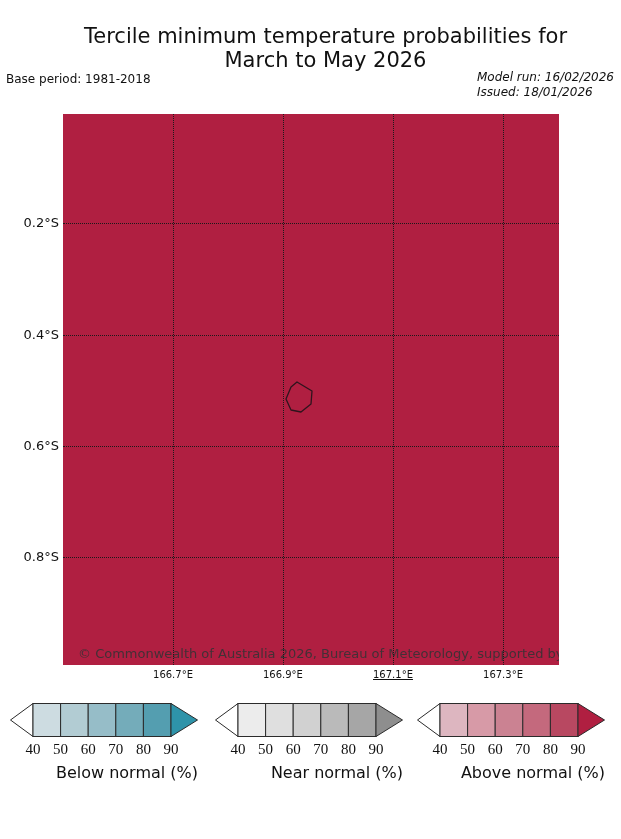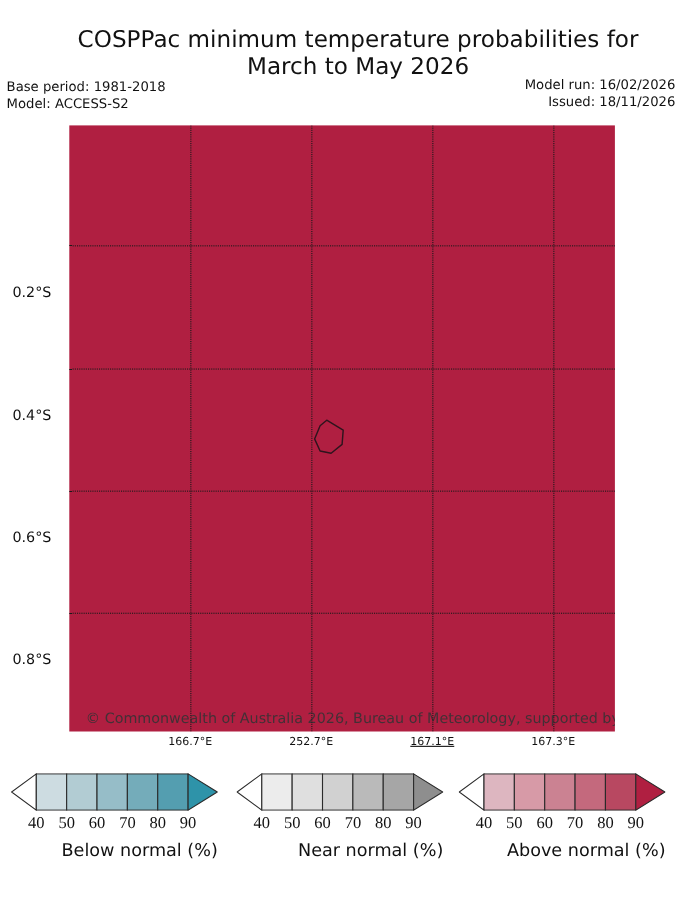--- a/index.html
+++ b/index.html
@@ -3,70 +3,69 @@
 <meta charset="utf-8">
 <style>
   html,body{margin:0;padding:0;background:#ffffff;}
   .figure{
     position:relative;width:621px;height:839px;background:#ffffff;
     font-family:"DejaVu Sans", sans-serif;color:#111;overflow:hidden;
   }
   .title{position:absolute;left:30px;top:24px;width:591px;text-align:center;
     font-size:21px;line-height:24px;color:#111;}
   .meta-left{position:absolute;left:6px;top:72px;font-size:12px;line-height:14.5px;color:#111;}
-  .meta-right{position:absolute;right:7px;top:70px;font-size:12px;line-height:14.5px;color:#111;text-align:right;}
+  .meta-right{position:absolute;right:7px;top:70px;font-size:12px;line-height:14.5px;color:#111;font-style:italic;}
   .map-plot{position:absolute;left:63px;top:114px;width:496px;height:551px;overflow:hidden;}
   .grid-v{position:absolute;top:0;bottom:0;width:0;border-left:1px dotted #1a1a1a;}
   .grid-h{position:absolute;left:0;right:0;height:0;border-top:1px dotted #1a1a1a;}
   .island-svg{position:absolute;left:0;top:0;}
   .copyright{position:absolute;left:15px;bottom:4px;white-space:nowrap;
     font-size:13px;color:#433036;}
   .x-tick{position:absolute;top:669px;transform:translateX(-50%);font-size:10px;color:#111;white-space:nowrap;}
-  .y-tick{position:absolute;right:562px;width:60px;text-align:center;font-size:13px;color:#111;
-    height:16px;line-height:16px;white-space:nowrap;margin-top:44px;}
+  .y-tick{position:absolute;right:562px;width:60px;text-align:right;font-size:13px;color:#111;
+    height:16px;line-height:16px;white-space:nowrap;}
   .cbar{position:absolute;top:703px;width:188px;height:90px;}
   .cbar-ticks{position:absolute;left:0;top:38px;width:188px;height:18px;}
   .cbar-tick{position:absolute;transform:translateX(-50%);font-size:15px;color:#111;font-family:Liberation Serif, serif;}
   .cbar-label{position:absolute;left:0;top:60px;width:188px;text-align:right;font-size:16px;color:#111;white-space:nowrap;}
 </style>
 </head>
 <body>
 
 <div class="figure">
   <div class="title">
-    <div>COSPPac minimum temperature probabilities for</div>
+    <div>Tercile minimum temperature probabilities for</div>
     <div>March to May 2026</div>
   </div>
 
   <div class="meta-left">
     <div>Base period: 1981-2018</div>
-    <div>Model: ACCESS-S2</div>
   </div>
 
   <div class="meta-right">
     <div>Model run: 16/02/2026</div>
-    <div>Issued: 18/11/2026</div>
+    <div>Issued: 18/01/2026</div>
   </div>
 
   <div class="map-plot" style="background: rgb(176, 31, 65);">
     <span class="copyright">© Commonwealth of Australia 2026, Bureau of Meteorology, supported by COSPPac</span>
   <div class="grid-v" style="left: 110.013px; border-left-color: rgb(26, 26, 26);"></div>
       <div class="grid-v" style="left: 219.976px; border-left-color: rgb(26, 26, 26);"></div>
       <div class="grid-v" style="left: 329.989px; border-left-color: rgb(26, 26, 26);"></div>
       <div class="grid-v" style="left: 440.002px; border-left-color: rgb(26, 26, 26);"></div>
       <div class="grid-h" style="top: 108.988px; border-top-color: rgb(26, 26, 26);"></div>
       <div class="grid-h" style="top: 220.51px; border-top-color: rgb(26, 26, 26);"></div>
       <div class="grid-h" style="top: 331.978px; border-top-color: rgb(26, 26, 26);"></div>
       <div class="grid-h" style="top: 443.004px; border-top-color: rgb(26, 26, 26);"></div>
       <svg width="496" height="551" class="island-svg">
         <polygon points="234,268 249,277 248,290 238,298 228,296 223,285 228,273" fill="none" stroke="#2e141d" stroke-width="1.3" stroke-linejoin="round"></polygon>
       </svg>
     </div>
 <span class="x-tick" style="left: 173.013px;">166.7°E</span>
-    <span class="x-tick" style="left: 282.976px;">252.7°E</span>
+    <span class="x-tick" style="left: 282.976px;">166.9°E</span>
     <span class="x-tick" style="left: 392.989px; text-decoration: underline;">167.1°E</span>
     <span class="x-tick" style="left: 503.002px;">167.3°E</span>
     <span class="y-tick" style="top: 214.988px;">0.2°S</span>
     <span class="y-tick" style="top: 326.51px;">0.4°S</span>
     <span class="y-tick" style="top: 437.978px;">0.6°S</span>
     <span class="y-tick" style="top: 549.004px;">0.8°S</span>
     <div class="cbar" style="left: 10px;"><svg width="188" height="34">
         <polygon points="23,0.5 0.5,17 23,33.5" fill="#ffffff" stroke="#2b2b2b" stroke-width="1"></polygon>
         <rect x="23" y="0.5" width="27.6" height="33" fill="#cddce1" stroke="#2b2b2b" stroke-width="1"></rect>
         <rect x="50.6" y="0.5" width="27.6" height="33" fill="#b2ccd3" stroke="#2b2b2b" stroke-width="1"></rect>

